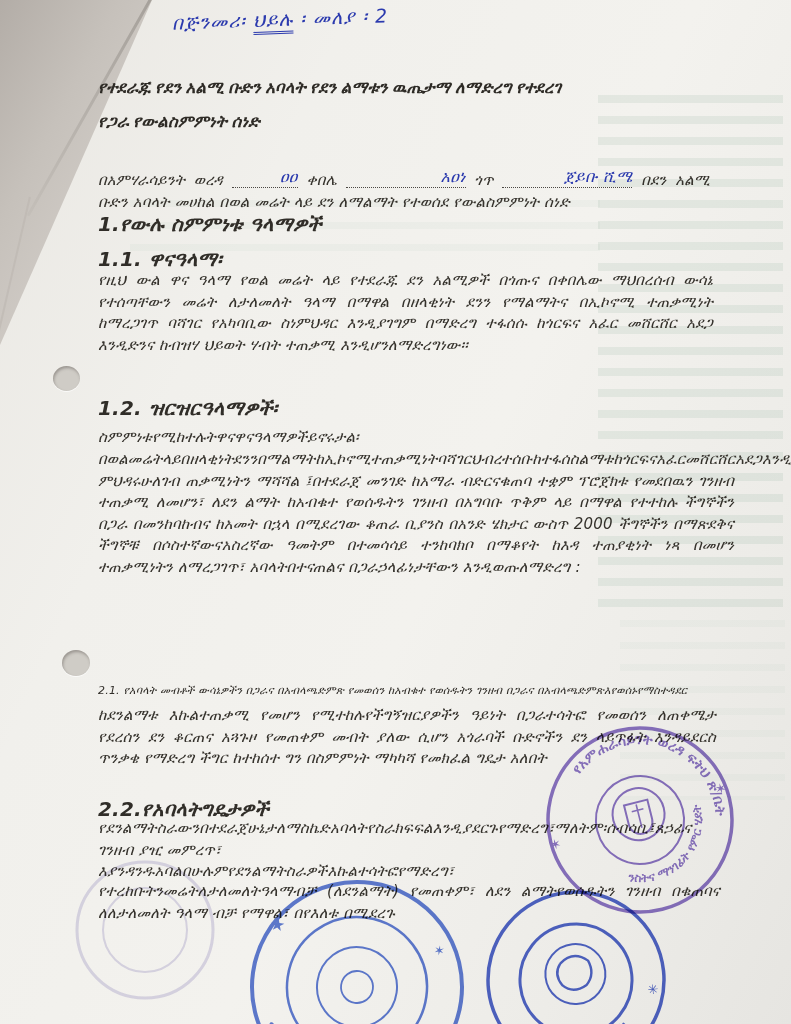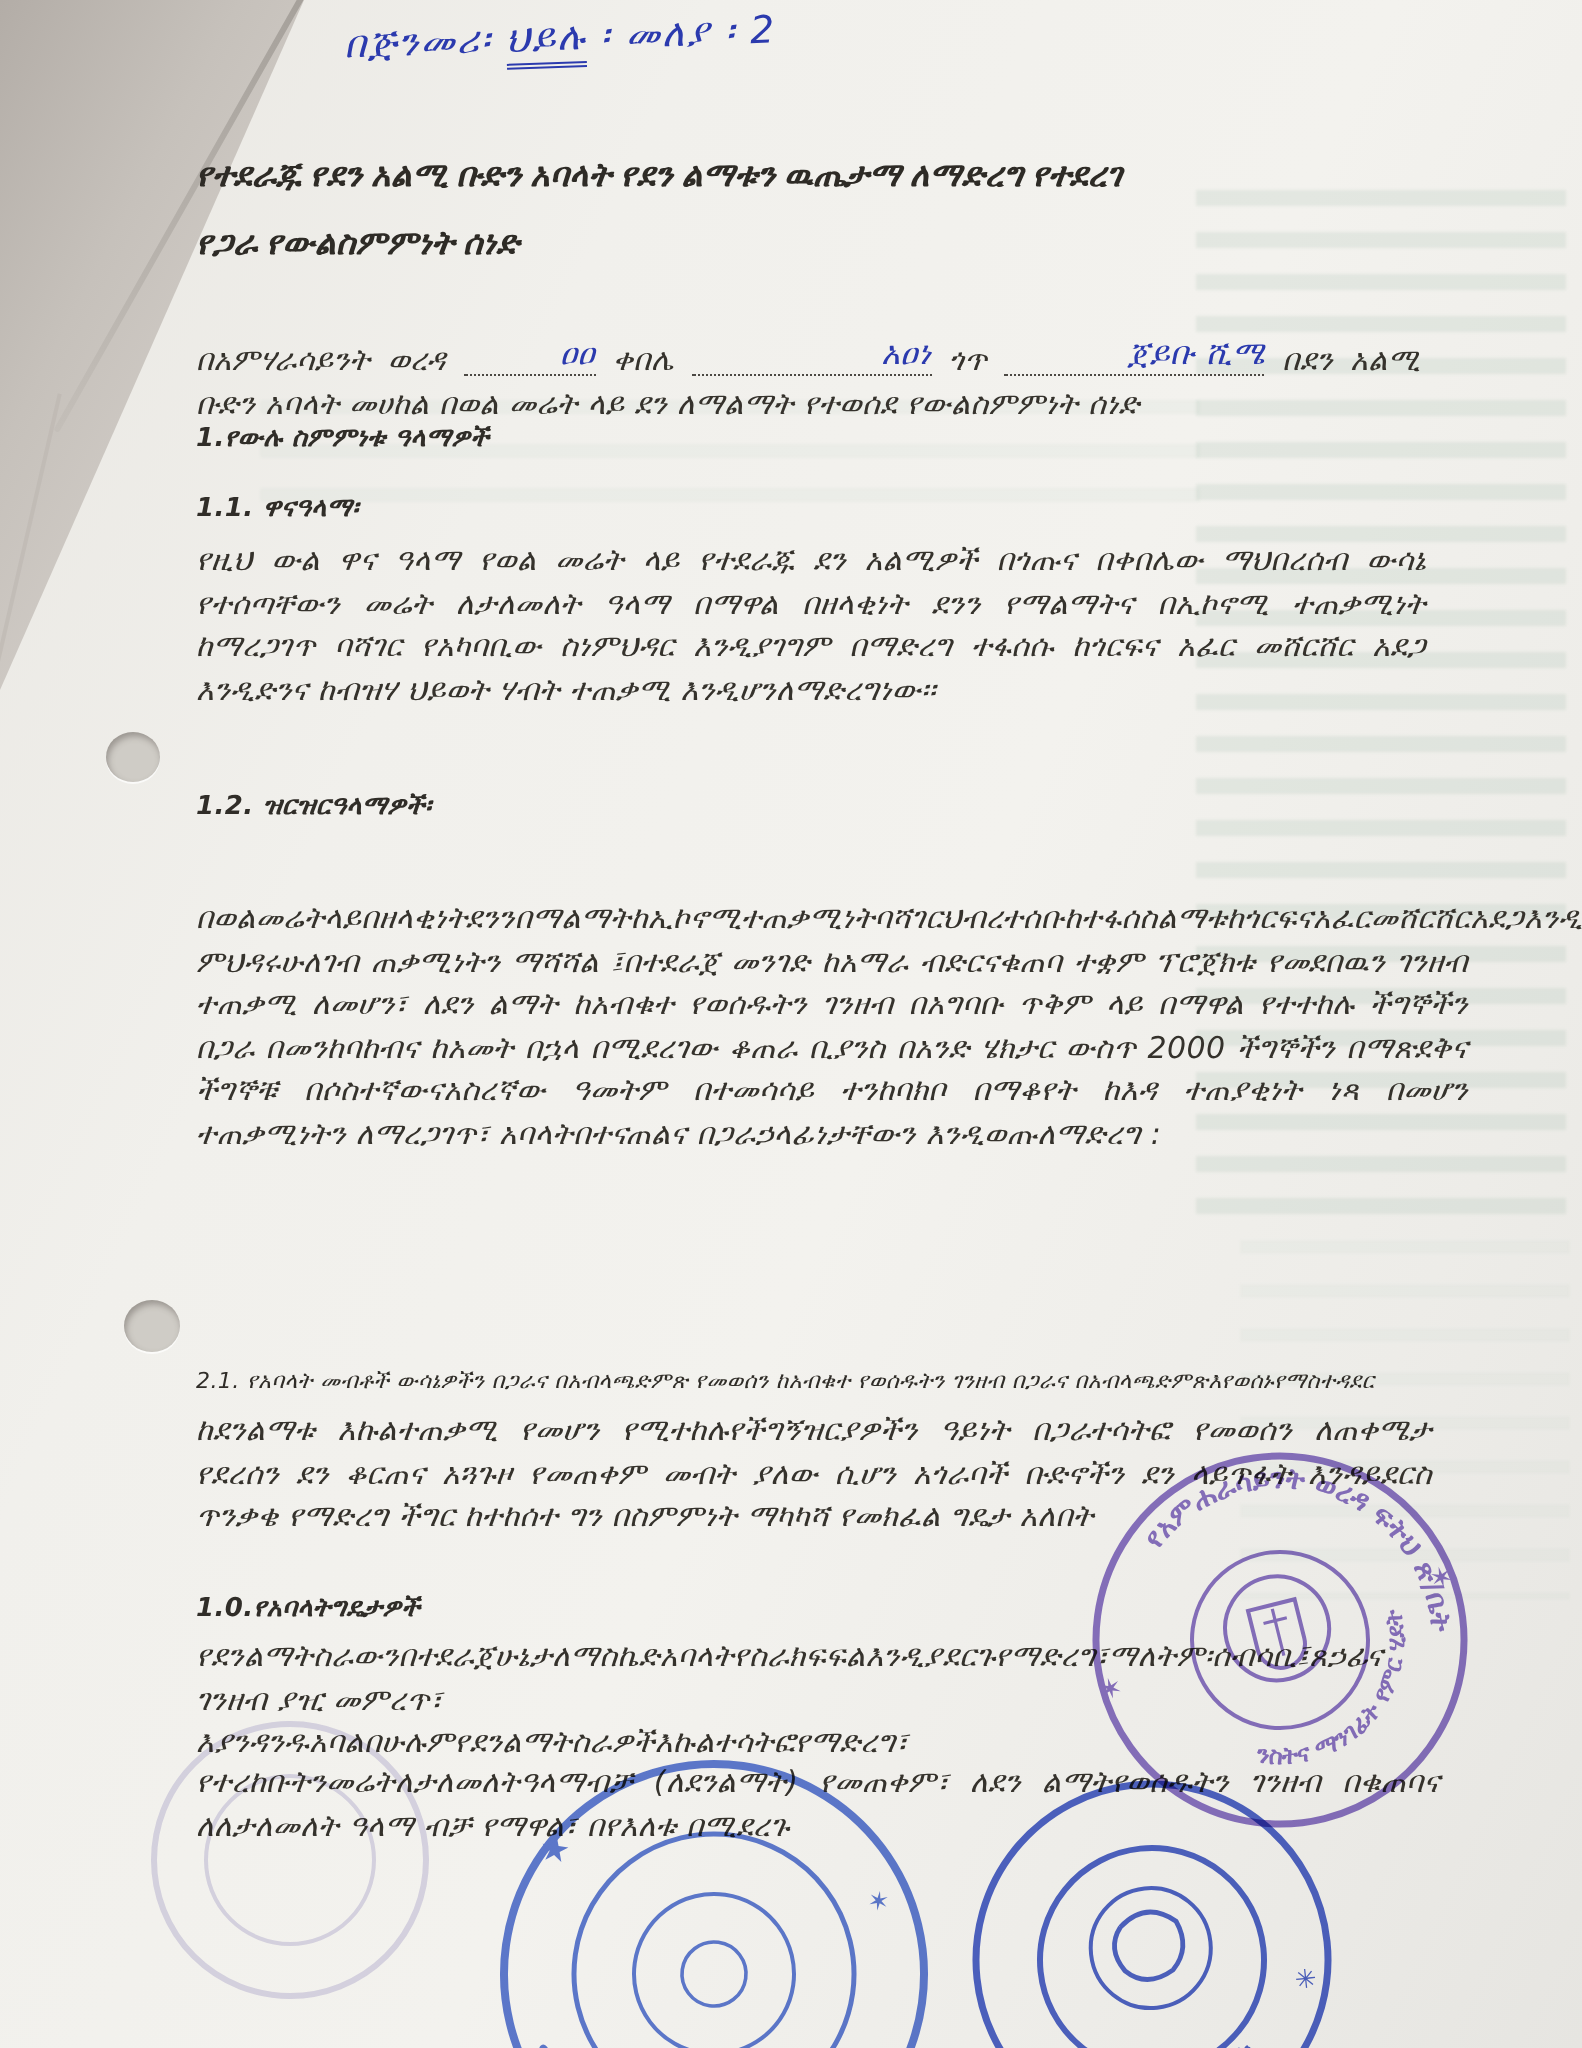--- a/index.html
+++ b/index.html
@@ -35,21 +35,21 @@
       rgba(120,165,140,.16) 0 7px, rgba(120,165,140,0) 7px 22px);
   }
   .bleed-rows-strong{
     background:repeating-linear-gradient(180deg,
       rgba(105,150,125,.22) 0 8px, rgba(105,150,125,0) 8px 21px);
   }
   
   .doc{position:absolute;color:#35322c;font-style:italic;letter-spacing:.2px;}
   .body-text{font-size:15px;line-height:21.6px;text-align:justify;}
   .title{font-weight:bold;font-size:16.5px;color:#2e2b26;font-family:Liberation Serif, serif;}
-  .hdg{font-weight:bold;font-size:13px;color:#302d28;text-align:right;}
+  .hdg{font-weight:bold;font-size:20px;color:#302d28;text-align:right;}
   .hdg2{font-weight:normal;font-size:11px;line-height:23px;text-align:justify;color:#302d28;margin-top:27px;}
   .hw{color:#2b3aae;font-style:italic;font-size:16px;white-space:nowrap;}
   .hw-top{position:absolute;left:172px;top:8px;font-size:19px;transform:rotate(-2deg);letter-spacing:1px;}
   .hw-top .dbl{border-bottom:3px double #2b3aae;padding-bottom:1px;}
   .blank{display:inline-block;text-align:right;border-bottom:1.6px dotted #4b4843;line-height:14px;}
   .blank .hw{position:relative;top:-3px;}
   
   .stamp{position:absolute;mix-blend-mode:multiply;pointer-events:none;}
   .stamp svg{overflow:visible;}
   .st-a{color:#7356bd;opacity:.82;transform:rotate(-14deg);}
@@ -91,26 +91,27 @@
     <span>ጎጥ</span>
     <span class="blank" style="min-width:130px;"><span class="hw">ጀይቡ ሺሜ</span></span>
     <span>በደን አልሚ ቡድን አባላት መሀከል በወል መሬት ላይ ደን ለማልማት የተወሰደ የውልስምምነት ሰነድ</span>
   </div>
 
   <div class="doc hdg" style="left:98px;top:212px;">1.የውሉ ስምምነቱ ዓላማዎች</div>
   <div class="doc hdg" style="left:98px;top:247px;">1.1. ዋናዓላማ፡</div>
   <div class="doc body-text" style="left:98px;top:270px;width:615px;">የዚህ ውል ዋና ዓላማ የወል መሬት ላይ የተደራጁ ደን አልሚዎች በጎጡና በቀበሌው ማህበረሰብ ውሳኔ የተሰጣቸውን መሬት ለታለመለት ዓላማ በማዋል በዘላቂነት ደንን የማልማትና በኢኮኖሚ ተጠቃሚነት ከማረጋገጥ ባሻገር የአካባቢው ስነምህዳር እንዲያገግም በማድረግ ተፋሰሱ  ከጎርፍና አፈር መሸርሸር አደጋ እንዲድንና ከብዝሃ ህይወት ሃብት ተጠቃሚ እንዲሆንለማድረግነው፡፡</div>
 
   <div class="doc hdg" style="left:98px;top:396px;">1.2. ዝርዝርዓላማዎች፡</div>
+  <div class="doc body-text" style="left:98px;top:427px;width:615px;">ስምምነቱየሚከተሉትዋናዋናዓላማዎችይኖሩታል፡</div>
   <div class="doc body-text" style="left:98px;top:449px;width:636px;">በወልመሬትላይበዘላቂነትደንንበማልማትከኢኮኖሚተጠቃሚነትባሻገርህብረተሰቡከተፋሰስልማቱከጎርፍናአፈርመሸርሸርአደጋእንዲድንናአጠቃላይከስነ-ምህዳሩሁለገብ ጠቃሚነትን ማሻሻል ፤በተደራጀ መንገድ ከአማራ ብድርናቁጠባ ተቋም ፕሮጀክቱ የመደበዉን ገንዘብ ተጠቃሚ ለመሆን፣ ለደን ልማት ከአብቁተ የወሰዱትን ገንዘብ በአግባቡ ጥቅም ላይ በማዋል የተተከሉ ችግኞችን በጋራ በመንከባከብና ከአመት በኋላ በሚደረገው ቆጠራ ቢያንስ በአንድ ሄክታር ውስጥ 2000 ችግኞችን በማጽደቅና ችግኞቹ በሶስተኛውናአስረኛው ዓመትም በተመሳሳይ ተንከባክቦ በማቆየት ከእዳ ተጠያቂነት ነጻ በመሆን ተጠቃሚነትን ለማረጋገጥ፣ አባላትበተናጠልና በጋራኃላፊነታቸውን እንዲወጡለማድረግ :</div>
 
   <div class="doc hdg2" style="left:98px;top:652px;width:620px;">2.1. የአባላት መብቶች ውሳኔዎችን በጋራና በአብላጫድምጽ የመወሰን ከአብቁተ የወሰዱትን ገንዘብ በጋራና በአብላጫድምጽእየወሰኑየማስተዳደር</div>
   <div class="doc body-text" style="left:98px;top:705px;width:618px;">ከደንልማቱ እኩልተጠቃሚ የመሆን የሚተከሉየችግኝዝርያዎችን ዓይነት በጋራተሳትፎ የመወሰን ለጠቀሜታ የደረሰን ደን ቆርጠና አጓጉዞ የመጠቀም መብት ያለው ሲሆን አጎራባች ቡድኖችን ደን ላይጥፋት እንዳይደርስ ጥንቃቄ የማድረግ ችግር ከተከሰተ ግን በስምምነት ማካካሻ የመክፈል ግዴታ አለበት</div>
 
-  <div class="doc hdg" style="left:98px;top:797px;">1.0.የአባላትግዴታዎች</div>
+  <div class="doc hdg" style="left:98px;top:797px;">2.2.የአባላትግዴታዎች</div>
   <div class="doc body-text" style="left:98px;top:818px;width:622px;">የደንልማትስራውንበተደራጀሁኔታለማስኬድአባላትየስራክፍፍልእንዲያደርጉየማድረግ፣ማለትም፡ሰብሳቢ፤ጸኃፊና   ገንዘብ   ያዢ   መምረጥ፣</div>
   <div class="doc body-text" style="left:98px;top:861px;width:622px;">እያንዳንዱአባልበሁሉምየደንልማትስራዎችእኩልተሳትፎየማድረግ፣</div>
   <div class="doc body-text" style="left:98px;top:881px;width:622px;">የተረከቡትንመሬትለታለመለትዓላማብቻ (ለደንልማት) የመጠቀም፣ ለደን ልማትየወሰዱትን ገንዘብ በቁጠባና ለለታለመለት ዓላማ ብቻ የማዋል፣ በየእለቱ በሚደረጉ</div>
 
   <div class="stamp st-a" style="left:538px;top:718px;width:204px;height:204px;">
     <svg width="204" height="204" viewBox="0 0 204 204">
       <defs>
         <path id="arcA-top" d="M102,102 m-76,0 a76,76 0 1,1 152,0 a76,76 0 1,1 -152,0"></path>
         <path id="arcA-bot" d="M102,102 m-62,0 a62,62 0 1,0 124,0 a62,62 0 1,0 -124,0"></path>
       </defs>

